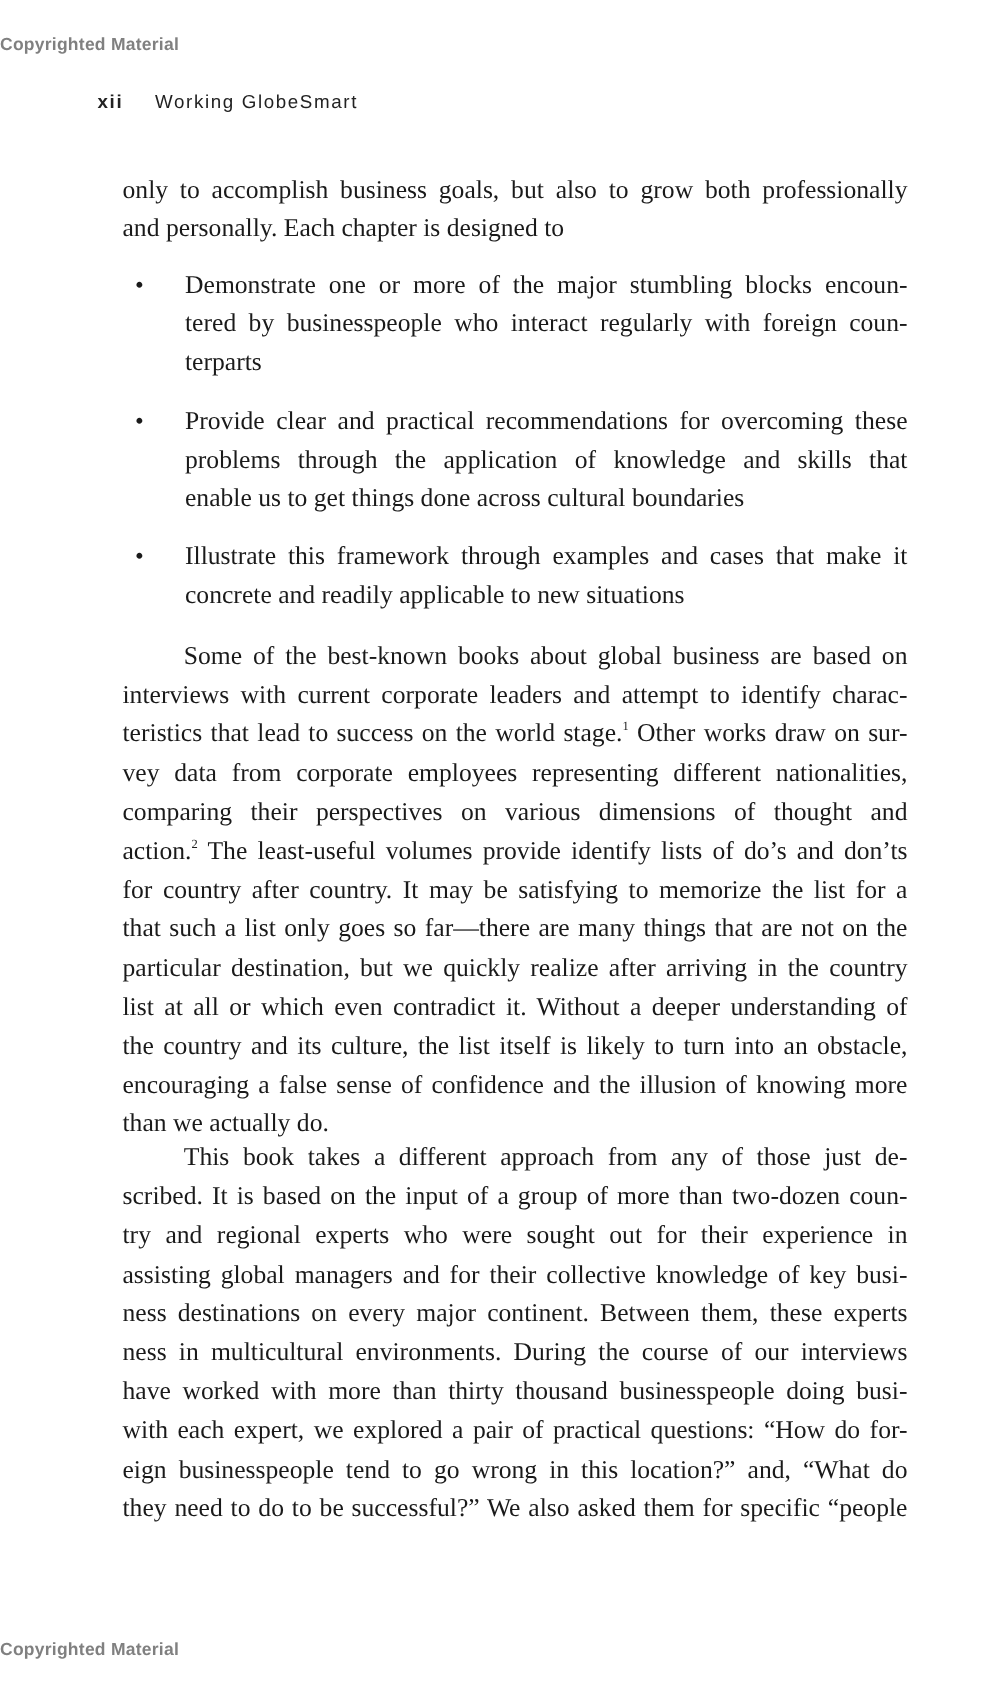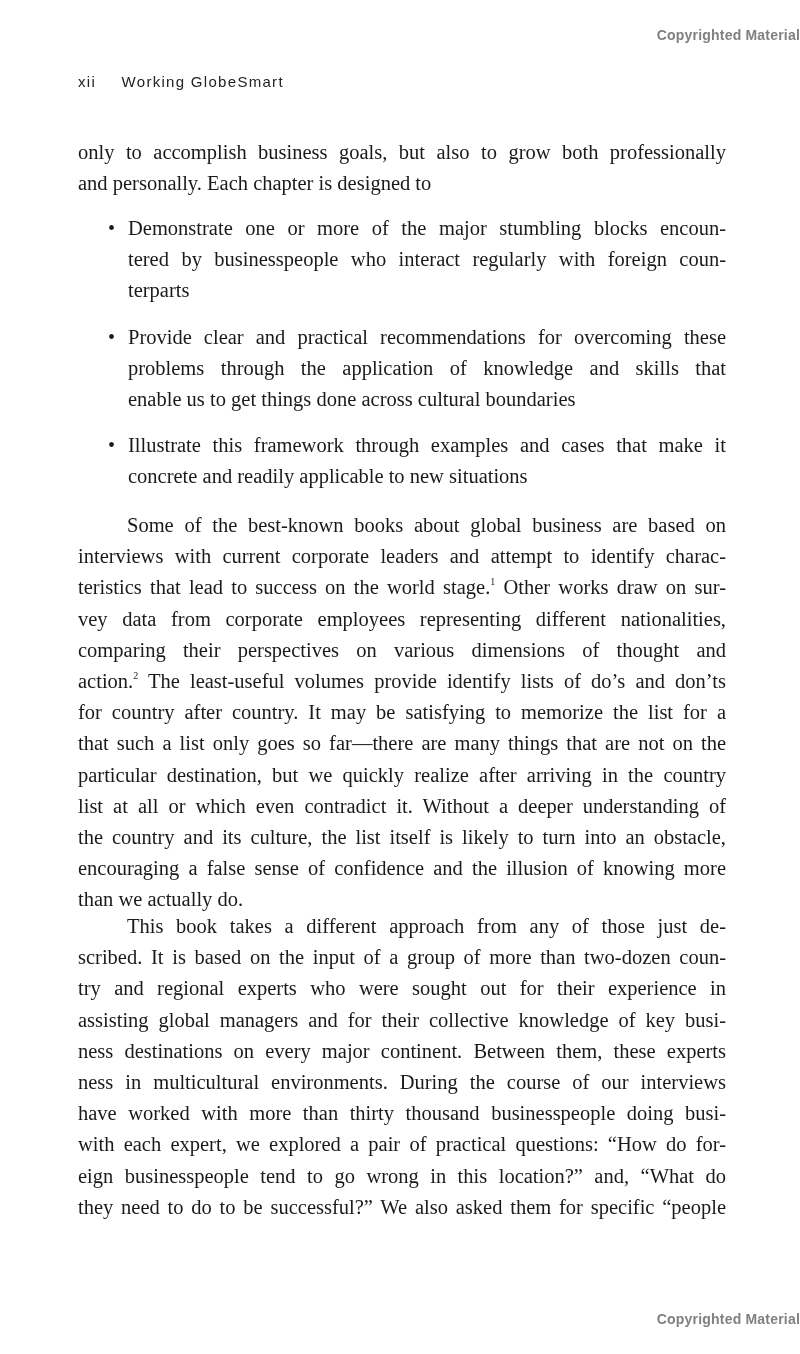--- a/index.html
+++ b/index.html
@@ -1,35 +1,35 @@
 <!DOCTYPE html>
 <html><head>
 <meta charset="utf-8">
 <style>
   html, body { margin: 0; padding: 0; background: #ffffff; }
   body { width: 800px; height: 1354px; position: relative; overflow: hidden; }
   .watermark {
-    position: absolute; left: 0; width: 800px; text-align: right;
+    position: absolute; left: 0; width: 800px; text-align: left;
     font-family: "Liberation Sans", sans-serif; font-weight: bold;
     font-size: 14px; color: #808080; letter-spacing: 0.2px;
   }
   .wm-top { top: 27px; }
   .wm-bottom { top: 1311px; }
   .running-head {
     position: absolute; left: 78px; top: 73px;
     font-family: "Liberation Sans", sans-serif; font-size: 15px;
     color: #222; letter-spacing: 1.3px;
   }
-  .running-head .folio { margin-right: 20px; }
+  .running-head .folio { margin-right: 20px; font-weight: bold; }
   .text {
     position: absolute; left: 78px; width: 648px;
     font-family: "Liberation Serif", serif; font-size: 20.5px;
     color: #1a1a1a; line-height: 31.2px;
   }
-  .line { display: block; height: 31.2px; white-space: nowrap; text-align: justify; text-align-last: justify; }
+  .line { display: block; height: 31.2px; white-space: nowrap; text-align: justify; text-align-last: justify; margin-left: 20px; }
   .line.last { text-align-last: left; }
   .bullets { position: absolute; left: 108px; width: 618px; }
   .bullet-item { position: relative; padding-left: 20px; margin-bottom: 15px; }
   .bullet-dot { position: absolute; left: 0; top: 0; font-size: 20px; }
   .indent { padding-left: 49px; }
   sup { font-size: 10px; vertical-align: 9px; line-height: 0; }
 </style>
 </head>
 <body>
 

